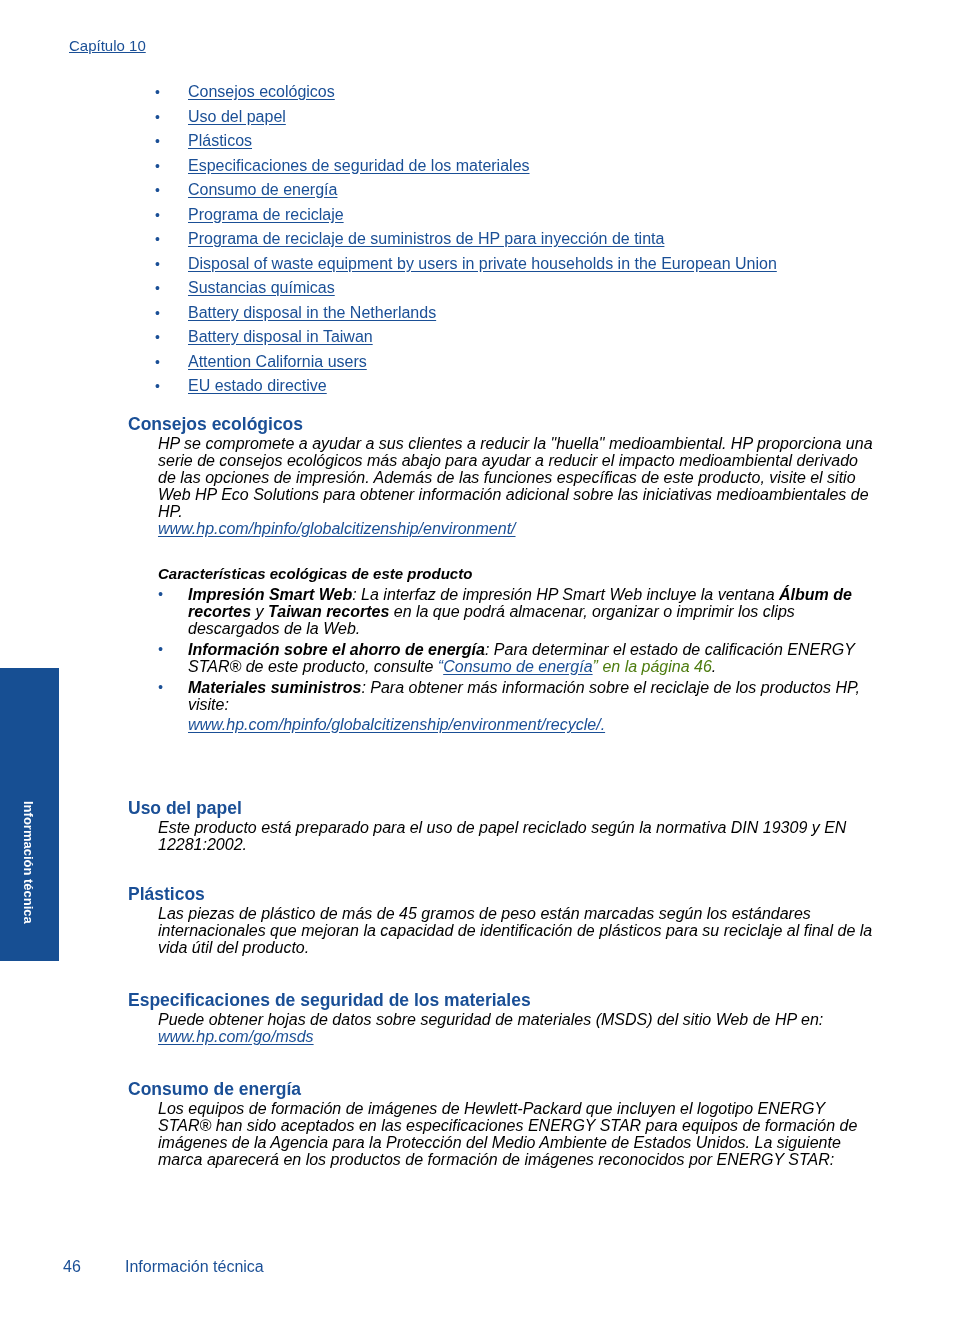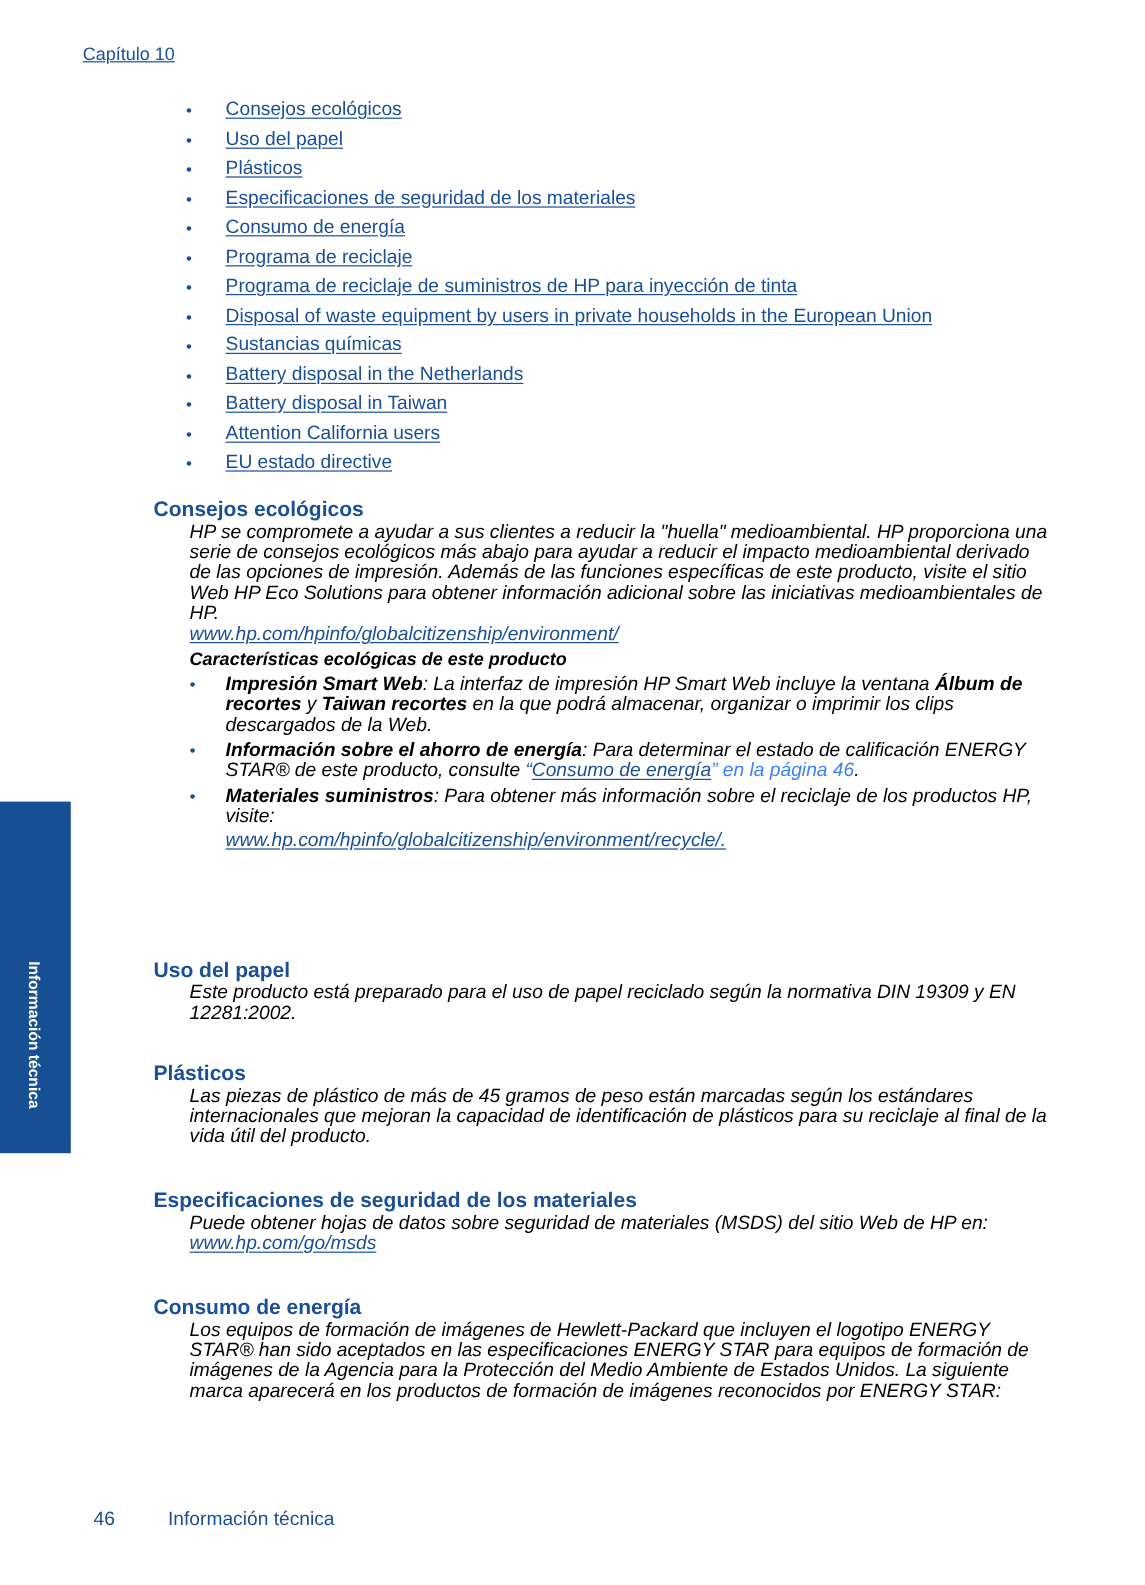--- a/index.html
+++ b/index.html
@@ -33,21 +33,21 @@
   .feat .bullet { width:30px; flex:none; }
   .feat .txt { width:686px; }
   .sidetab {
     position:absolute; left:0; top:668px; width:59px; height:293px; background:#174f93;
   }
   .sidetab span {
     position:absolute; left:36px; top:133px; transform-origin:0 0; transform:rotate(90deg);
     color:#fff; font-weight:bold; font-size:13px; white-space:nowrap;
   }
   .footer {
-    position:absolute; top:1258px; left:78px; font-size:16px; color:#1a4f96; display:flex;
+    position:absolute; top:1258px; left:63px; font-size:16px; color:#1a4f96; display:flex;
   }
   .footer .pg { width:62px; }
 </style>
 </head>
 <body>
 
 <div class="header-chapter">Capítulo 10</div>
 
 <ul class="toc">
   <li>
@@ -102,29 +102,29 @@
       <span class="bullet">•</span>
       <a class="link">EU estado directive</a>
     </li>
 </ul>
 
 <div class="section" style="top:413px;">
   <h2 class="h2">Consejos ecológicos</h2>
   <div class="body">
     <p>HP se compromete a ayudar a sus clientes a reducir la "huella" medioambiental. HP proporciona una serie de consejos ecológicos más abajo para ayudar a reducir el impacto medioambiental derivado de las opciones de impresión. Además de las funciones específicas de este producto, visite el sitio Web HP Eco Solutions para obtener información adicional sobre las iniciativas medioambientales de HP.</p>
     <p class="mt4"><a class="link">www.hp.com/hpinfo/globalcitizenship/environment/</a></p>
-    <p class="subhead" style="margin-top:4px;">Características ecológicas de este producto</p>
+    <p class="subhead" style="margin-top:28px;">Características ecológicas de este producto</p>
     <ul class="feat">
       <li>
         <span class="bullet">•</span>
         <span class="txt"><b>Impresión Smart Web</b><span>: La interfaz de impresión HP Smart Web incluye la ventana </span><b>Álbum de recortes</b><span> y </span><b>Taiwan recortes</b><span> en la que podrá almacenar, organizar o imprimir los clips descargados de la Web.</span></span>
       </li>
       <li>
         <span class="bullet">•</span>
-        <span class="txt"><b>Información sobre el ahorro de energía</b><span>: Para determinar el estado de calificación ENERGY STAR® de este producto, consulte </span><span style="color:#1a4f96">“</span><a class="link">Consumo de energía</a><span style="color:#3b82f6">” en la página 46</span><span>.</span></span>
+        <span class="txt"><b>Información sobre el ahorro de energía</b><span>: Para determinar el estado de calificación ENERGY STAR® de este producto, consulte </span><span style="color:#1a4f96">“</span><a class="link">Consumo de energía</a><span style="color:#4d7c0f">” en la página 46</span><span>.</span></span>
       </li>
       <li>
         <span class="bullet">•</span>
         <span class="txt"><b>Materiales suministros</b><span>: Para obtener más información sobre el reciclaje de los productos HP, visite:</span><br><a class="link" style="display:inline-block;margin-top:3px;">www.hp.com/hpinfo/globalcitizenship/environment/recycle/.</a></span>
       </li>
     </ul>
   </div>
 </div>
 
 <div class="section" style="top:797px;">

